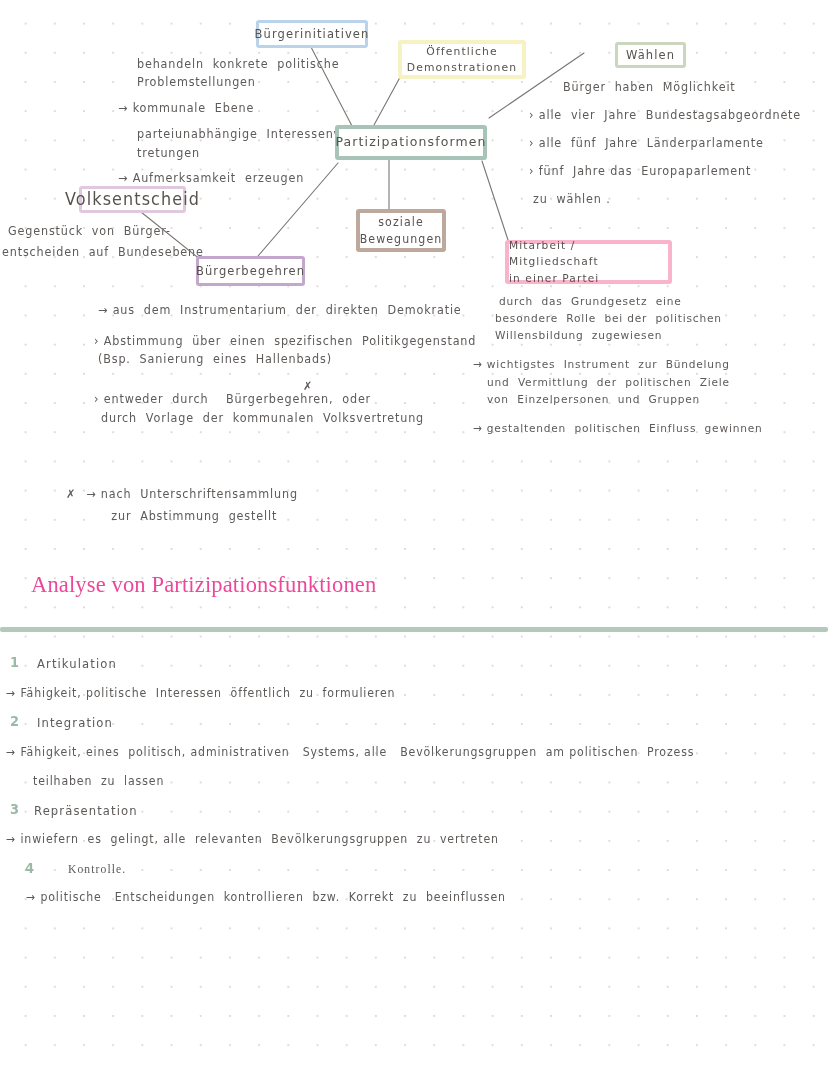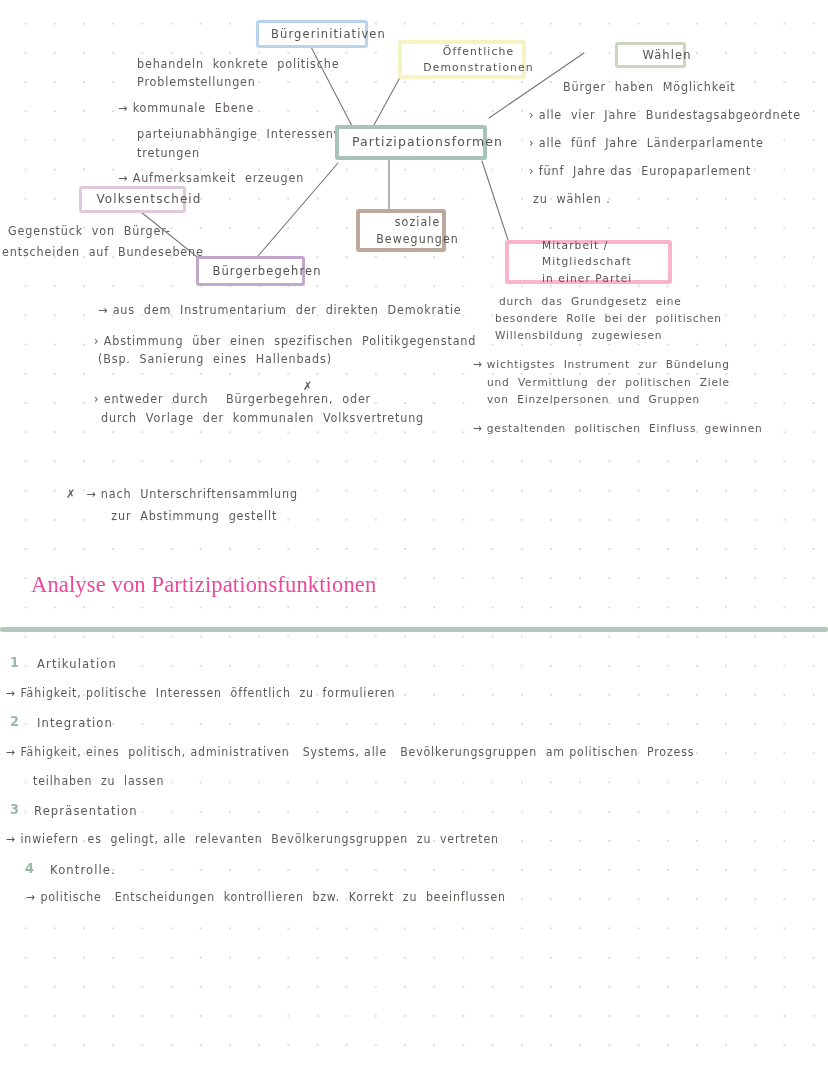--- a/index.html
+++ b/index.html
@@ -41,21 +41,20 @@
     position: absolute;
     background: #ffffff;
     border-style: solid;
     border-radius: 3px;
     box-sizing: border-box;
     display: flex;
     align-items: center;
     justify-content: center;
     text-align: center;
     z-index: 5;
-    padding-left: 33px;
   }
   .node .node-label {
     font-family: "DejaVu Sans", sans-serif;
     color: #56524f;
     letter-spacing: 1.1px;
     line-height: 1.45;
     white-space: pre-line;
     transform: scaleY(1.05);
   }
 
@@ -147,21 +146,21 @@
 <div class="node" style="left:398px; top:40px; width:128px; height:39px; border-width:4px; border-color:#f6f2c4;">
   <span class="node-label" style="font-size:10.8px; line-height:1.38;">Öffentliche
 Demonstrationen</span>
 </div>
 
 <div class="node" style="left:575px; top:42px; width:71px; height:26px; border-width:3.5px; border-color:#cbd7bd;margin-left:40px;">
   <span class="node-label" style="font-size:11.5px;">Wählen</span>
 </div>
 
 <div class="node" style="left:79px; top:186px; width:107px; height:27px; border-width:3.5px; border-color:#e0c9de;">
-  <span class="node-label" style="font-size:12px;">Volksentscheid</span>
+  <span class="node-label" style="font-size:16px;">Volksentscheid</span>
 </div>
 
 <div class="node" style="left:196px; top:256px; width:109px; height:30px; border-width:3.5px; border-color:#c3a7cc;">
   <span class="node-label" style="font-size:11.5px;">Bürgerbegehren</span>
 </div>
 
 <div class="node" style="left:356px; top:209px; width:90px; height:43px; border-width:4px; border-color:#bda89c;">
   <span class="node-label" style="font-size:11px; line-height:1.42;">soziale
 Bewegungen</span>
 </div>
@@ -237,14 +236,14 @@
 <div class="fn-num" style="left: 10px; top: 714px; color: rgb(156, 184, 166);">2</div>
 <div class="fn-title" style="left:37px; top:716px;">Integration</div>
 <div class="fn-body" style="left:6px; top:746px;">→ Fähigkeit, eines  politisch, administrativen   Systems, alle   Bevölkerungsgruppen  am politischen  Prozess</div>
 <div class="fn-body" style="left:33px; top:775px;">teilhaben  zu  lassen</div>
 
 <div class="fn-num" style="left: 10px; top: 802px; color: rgb(156, 184, 166);">3</div>
 <div class="fn-title" style="left:34px; top:804px;">Repräsentation</div>
 <div class="fn-body" style="left:6px; top:833px;">→ inwiefern  es  gelingt, alle  relevanten  Bevölkerungsgruppen  zu  vertreten</div>
 
 <div class="fn-num" style="left: 25px; top: 861px; color: rgb(156, 184, 166);">4</div>
-<div class="fn-title" style="left:50px; top:863px;">Kontrolle.</div>
+<div class="fn-title" style="left:68px; top:863px;font-family:Liberation Serif, serif;">Kontrolle.</div>
 <div class="fn-body" style="left:26px; top:891px;">→ politische   Entscheidungen  kontrollieren  bzw.  Korrekt  zu  beeinflussen</div>
 
 </body></html>

